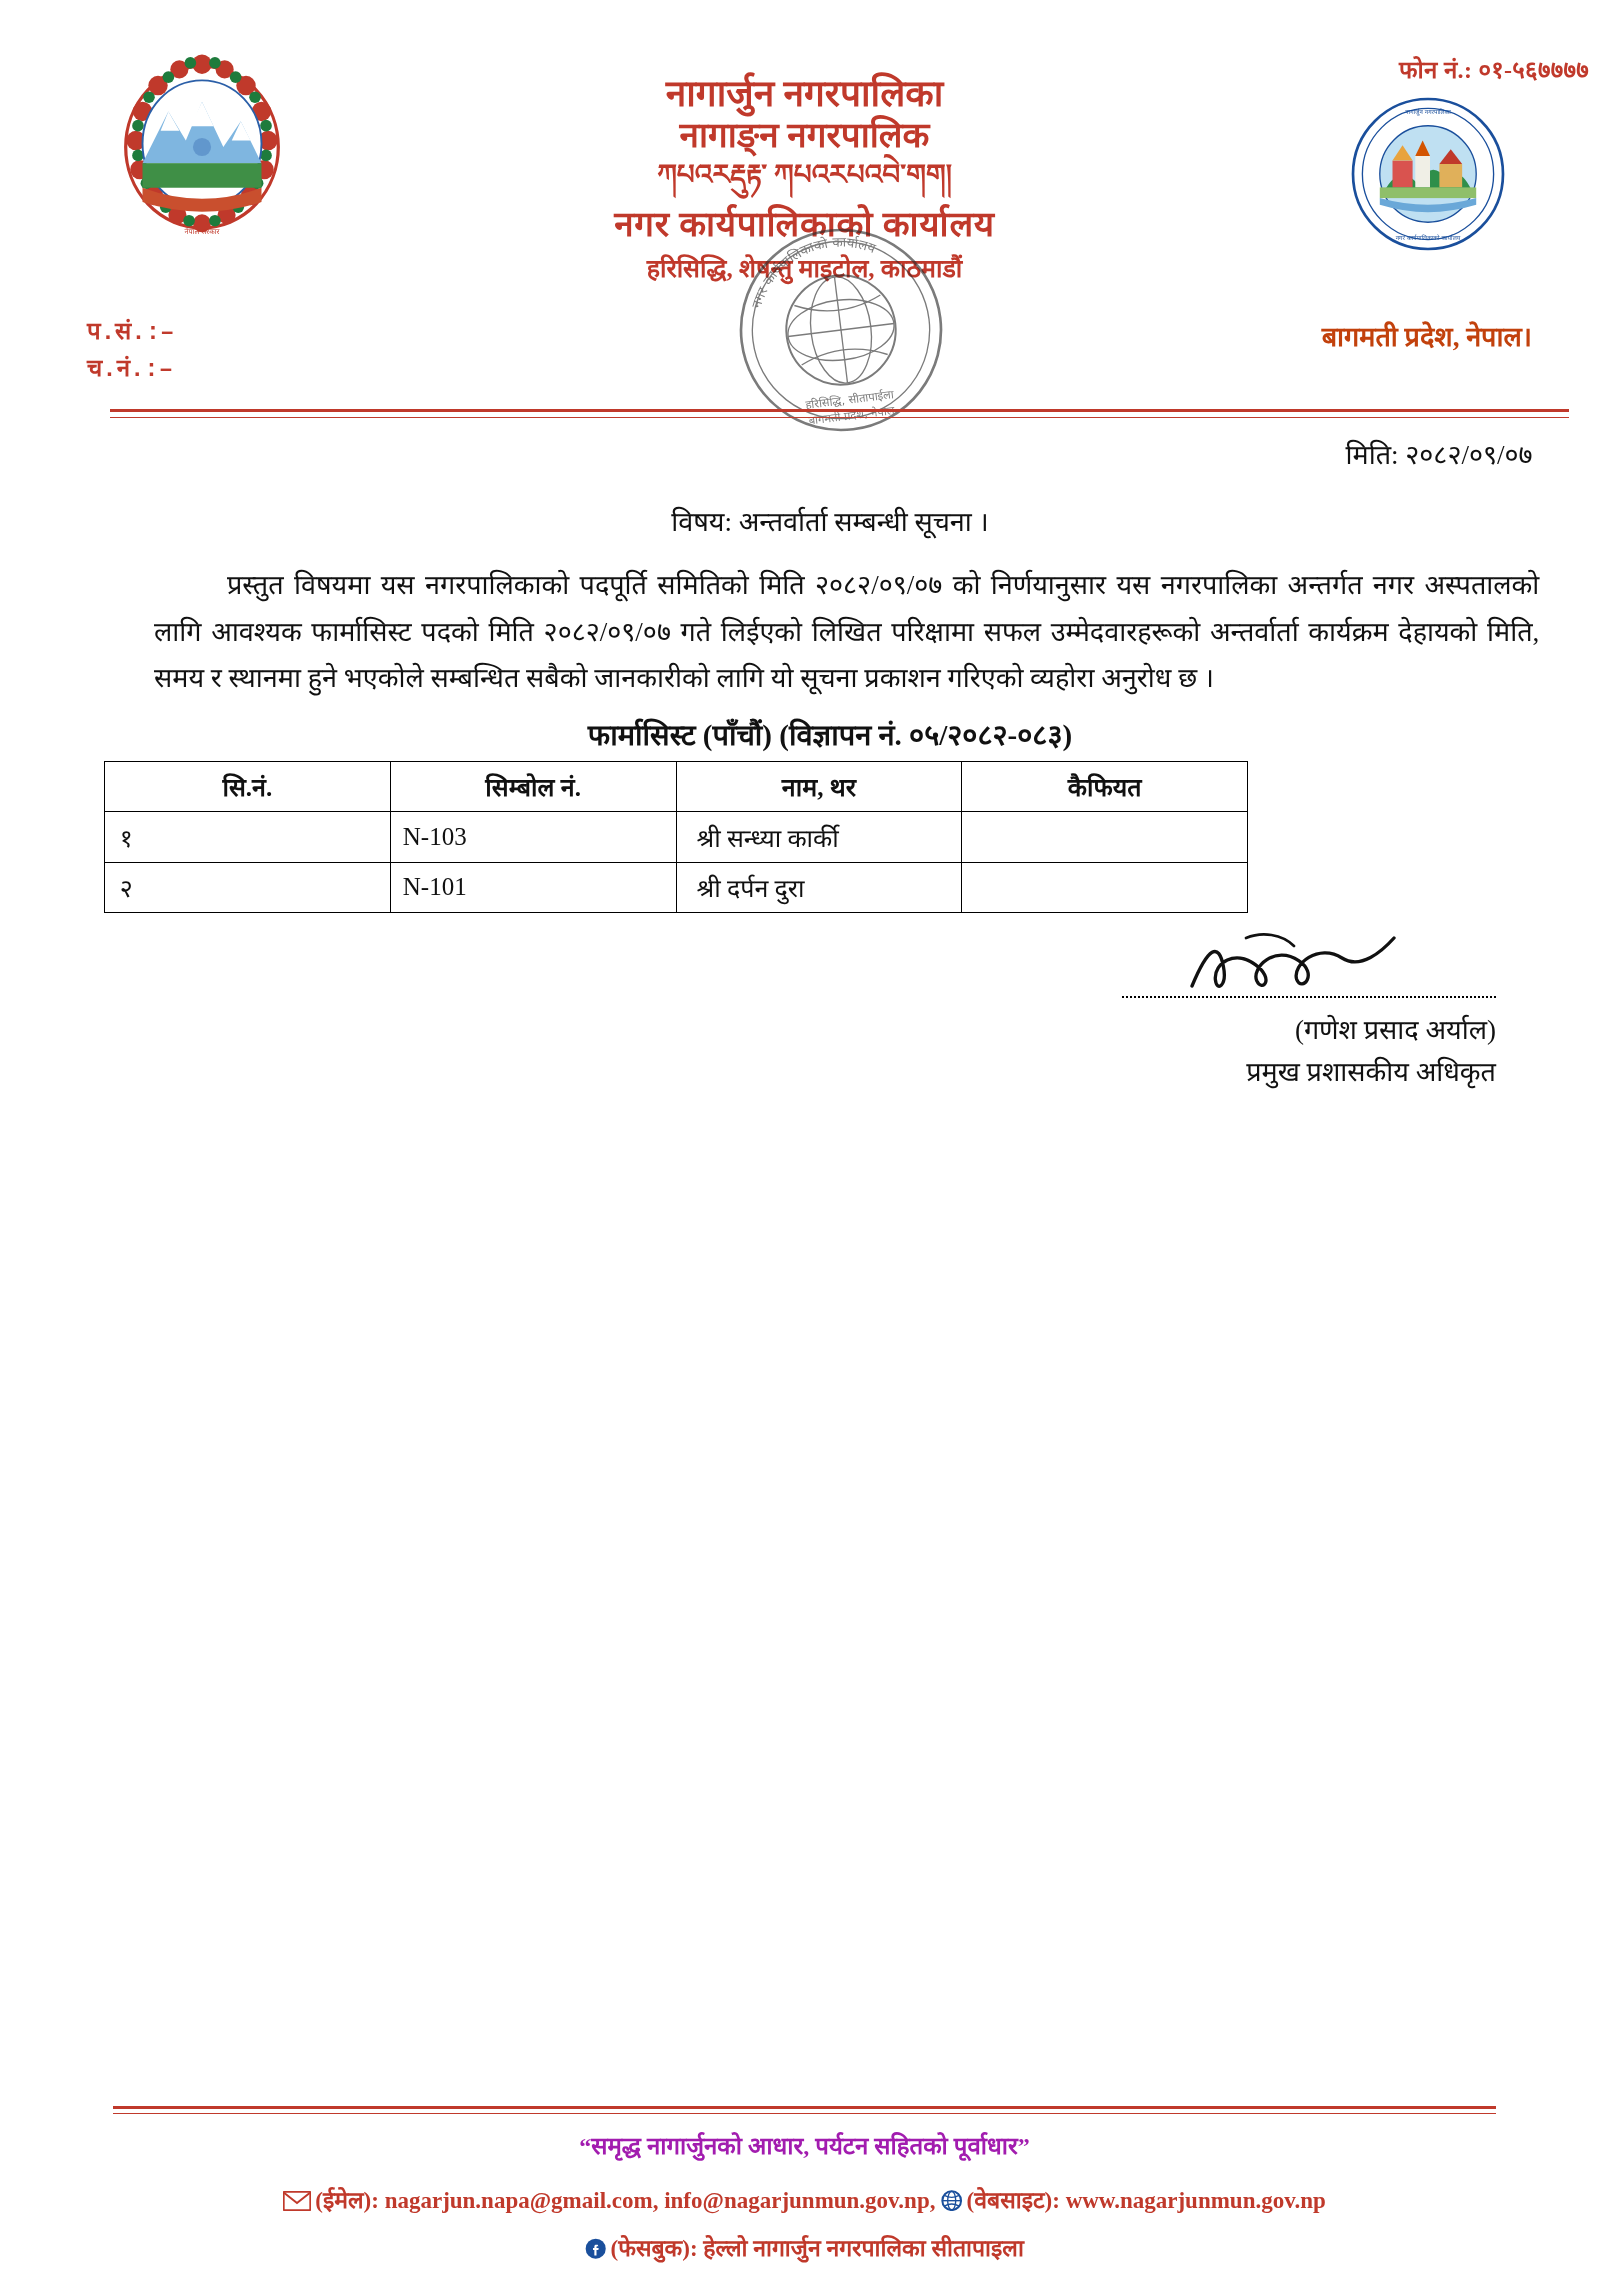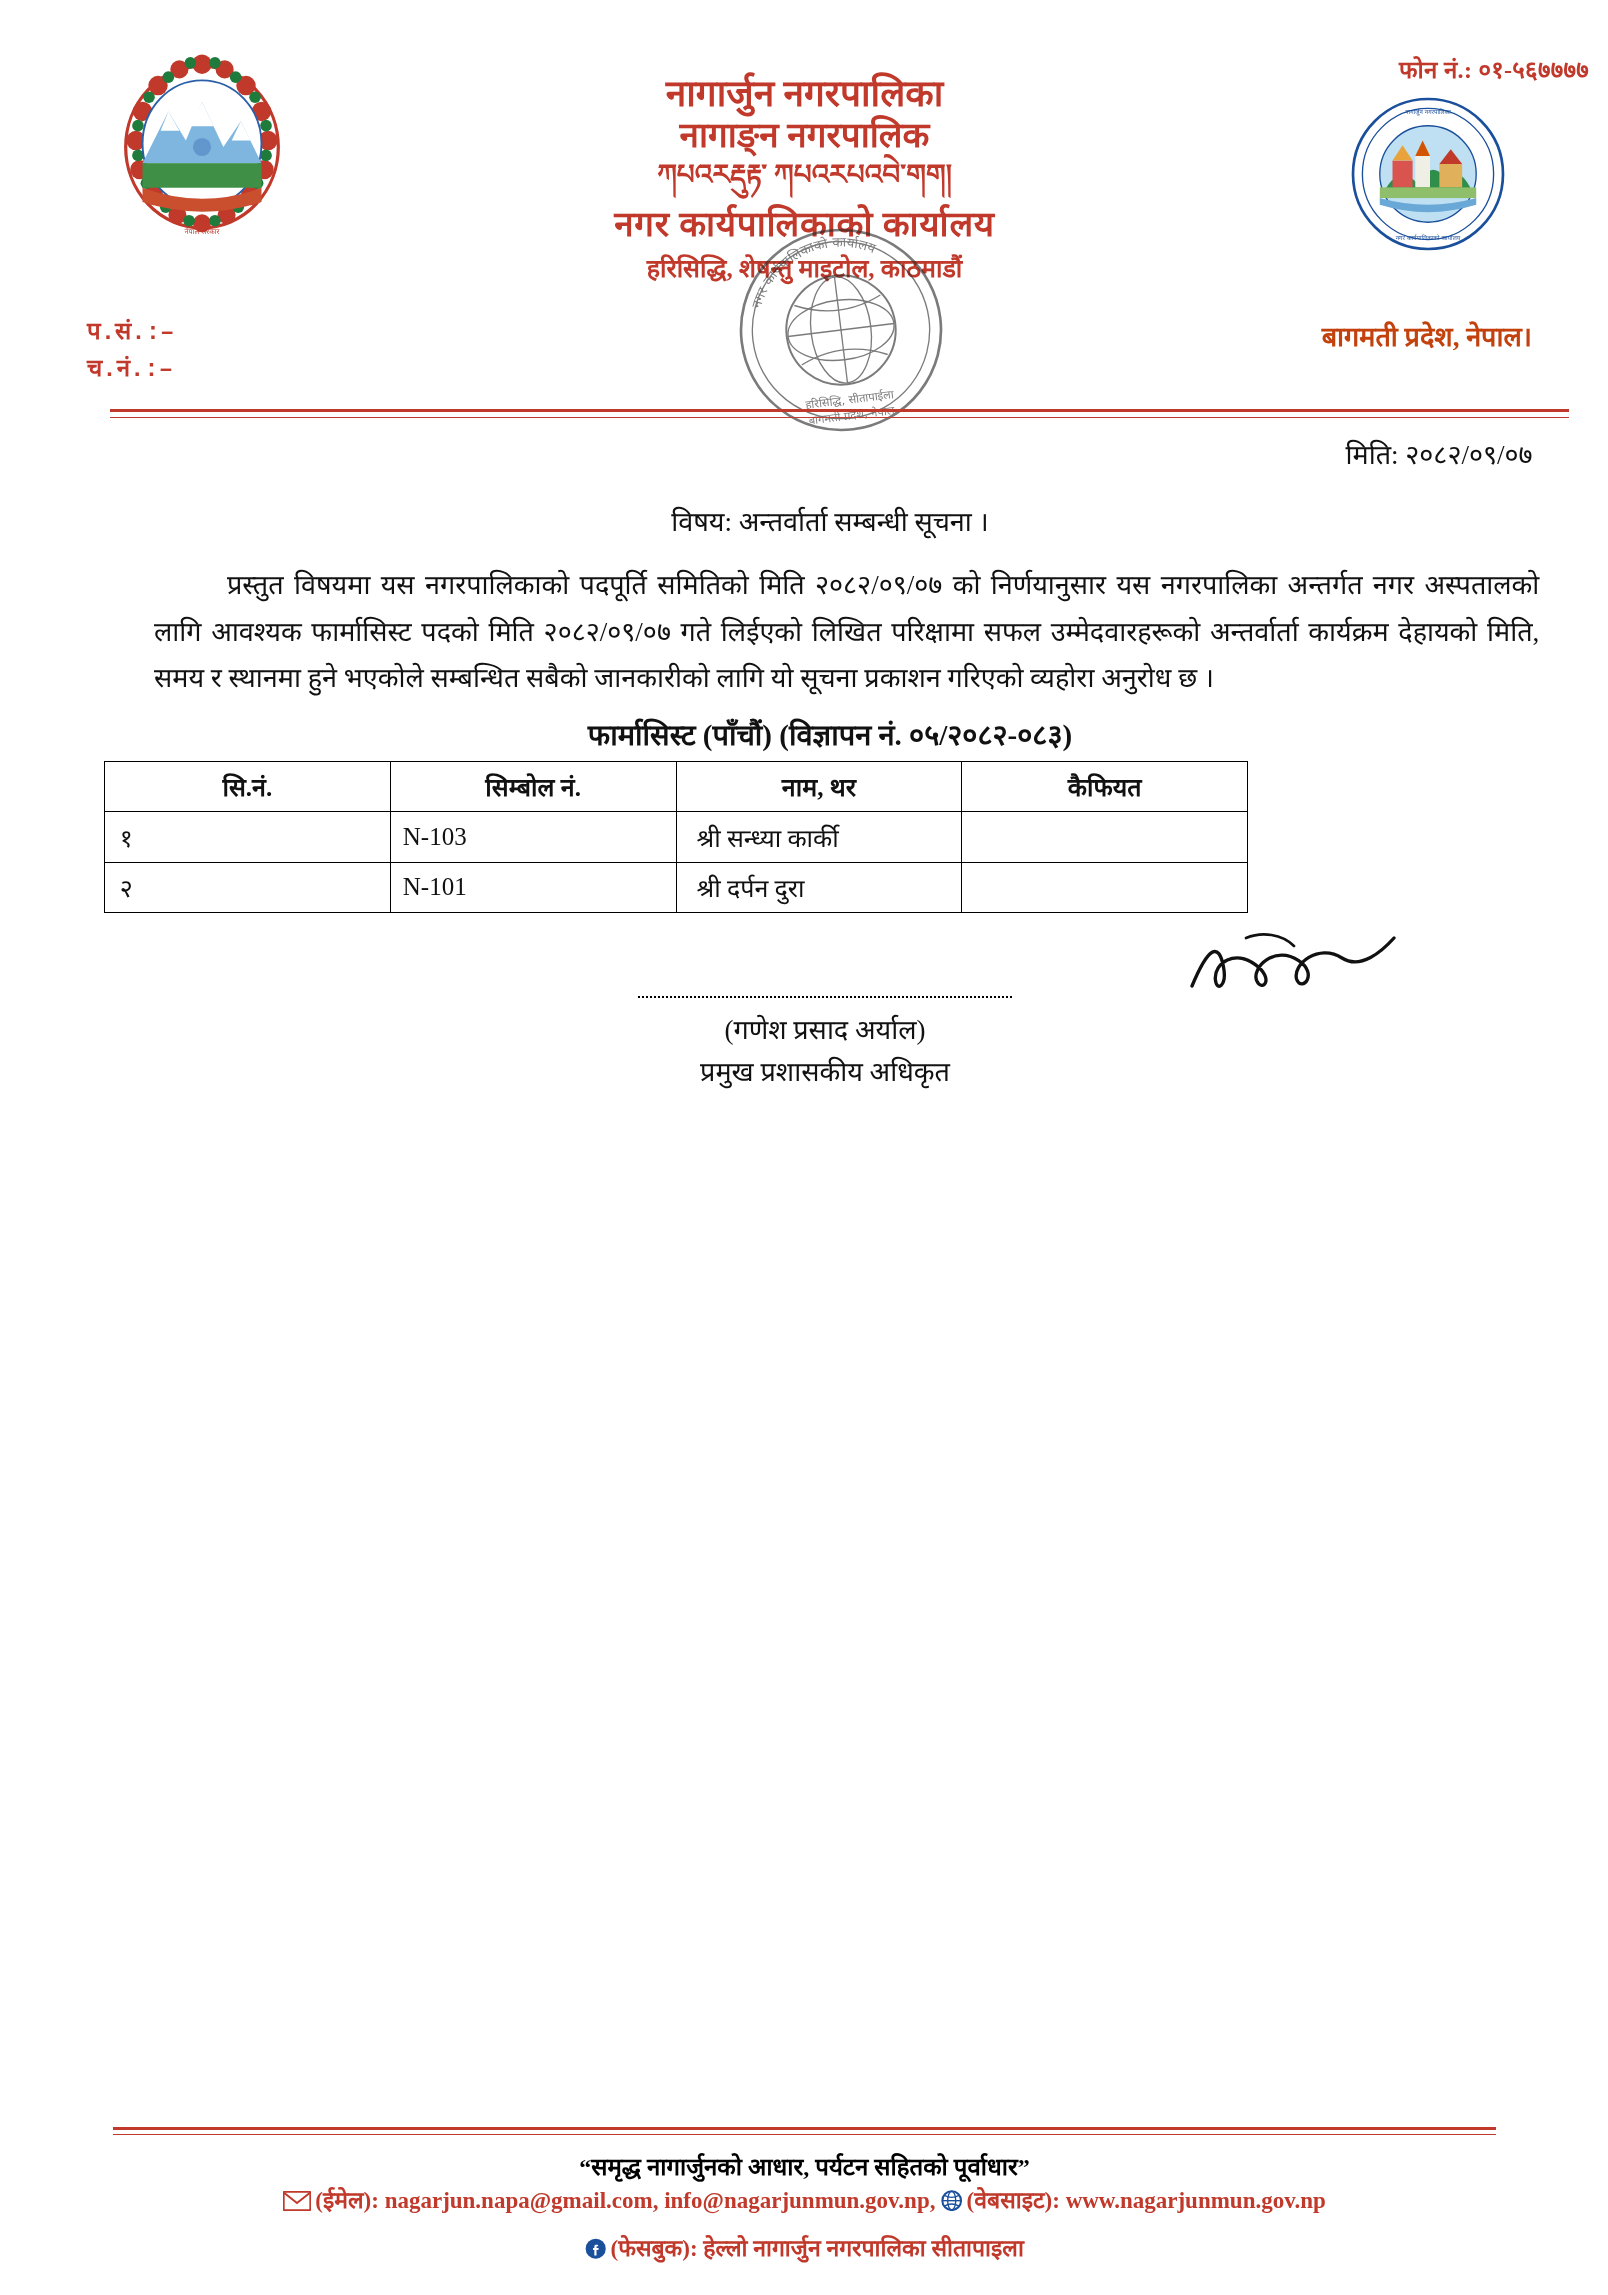--- a/index.html
+++ b/index.html
@@ -206,21 +206,21 @@
 
   .schedule {
     margin-top: 14.7px;
     margin-left: -50px;
     font-size: 27px;
     line-height: 1.75;
   }
 
   .sign-block {
     margin-top: 83px;
-    text-align: center;
+    text-align: right;
     padding-right: 50px;
     position: relative;
   }
   .sig-img {
     position: absolute;
     right: 144px;
     top: -70px;
     width: 220px;
     height: 80px;
   }
@@ -249,22 +249,22 @@
     border-top: 3.3px solid #c0392b;
     margin: 0 13.4px 4px 13.4px;
   }
   .hr-bot2 {
     border-top: 1.3px solid #c0392b;
     margin: 0 13.4px 14.7px 13.4px;
   }
   .slogan {
     font-size: 24px;
     font-weight: bold;
-    color: #000000;
-    margin-bottom: 1px;
+    color: #a21caf;
+    margin-bottom: 22px;
   }
   .contact {
     font-size: 23px;
     color: #c0392b;
     line-height: 1.6;
     font-weight: bold;
   }
   .contact .en { font-family: "Liberation Serif", serif; }
   .ic {
     display: inline-block;

